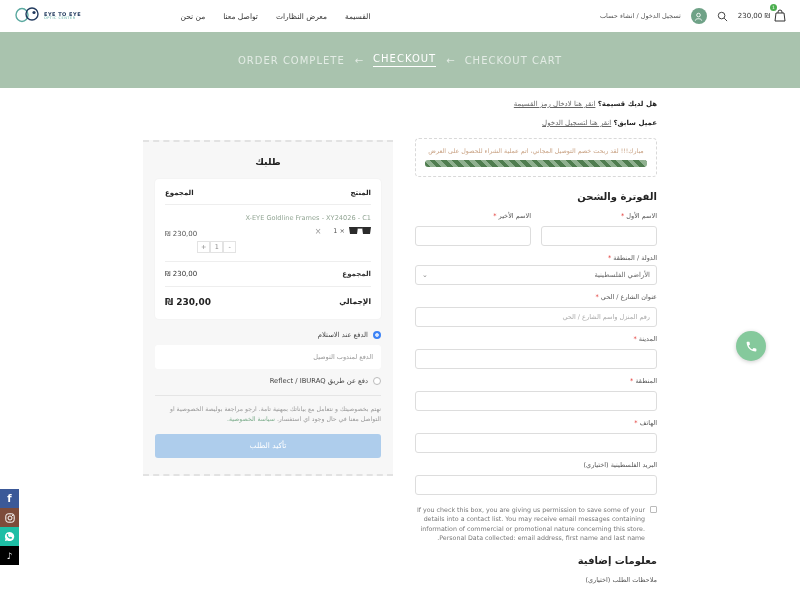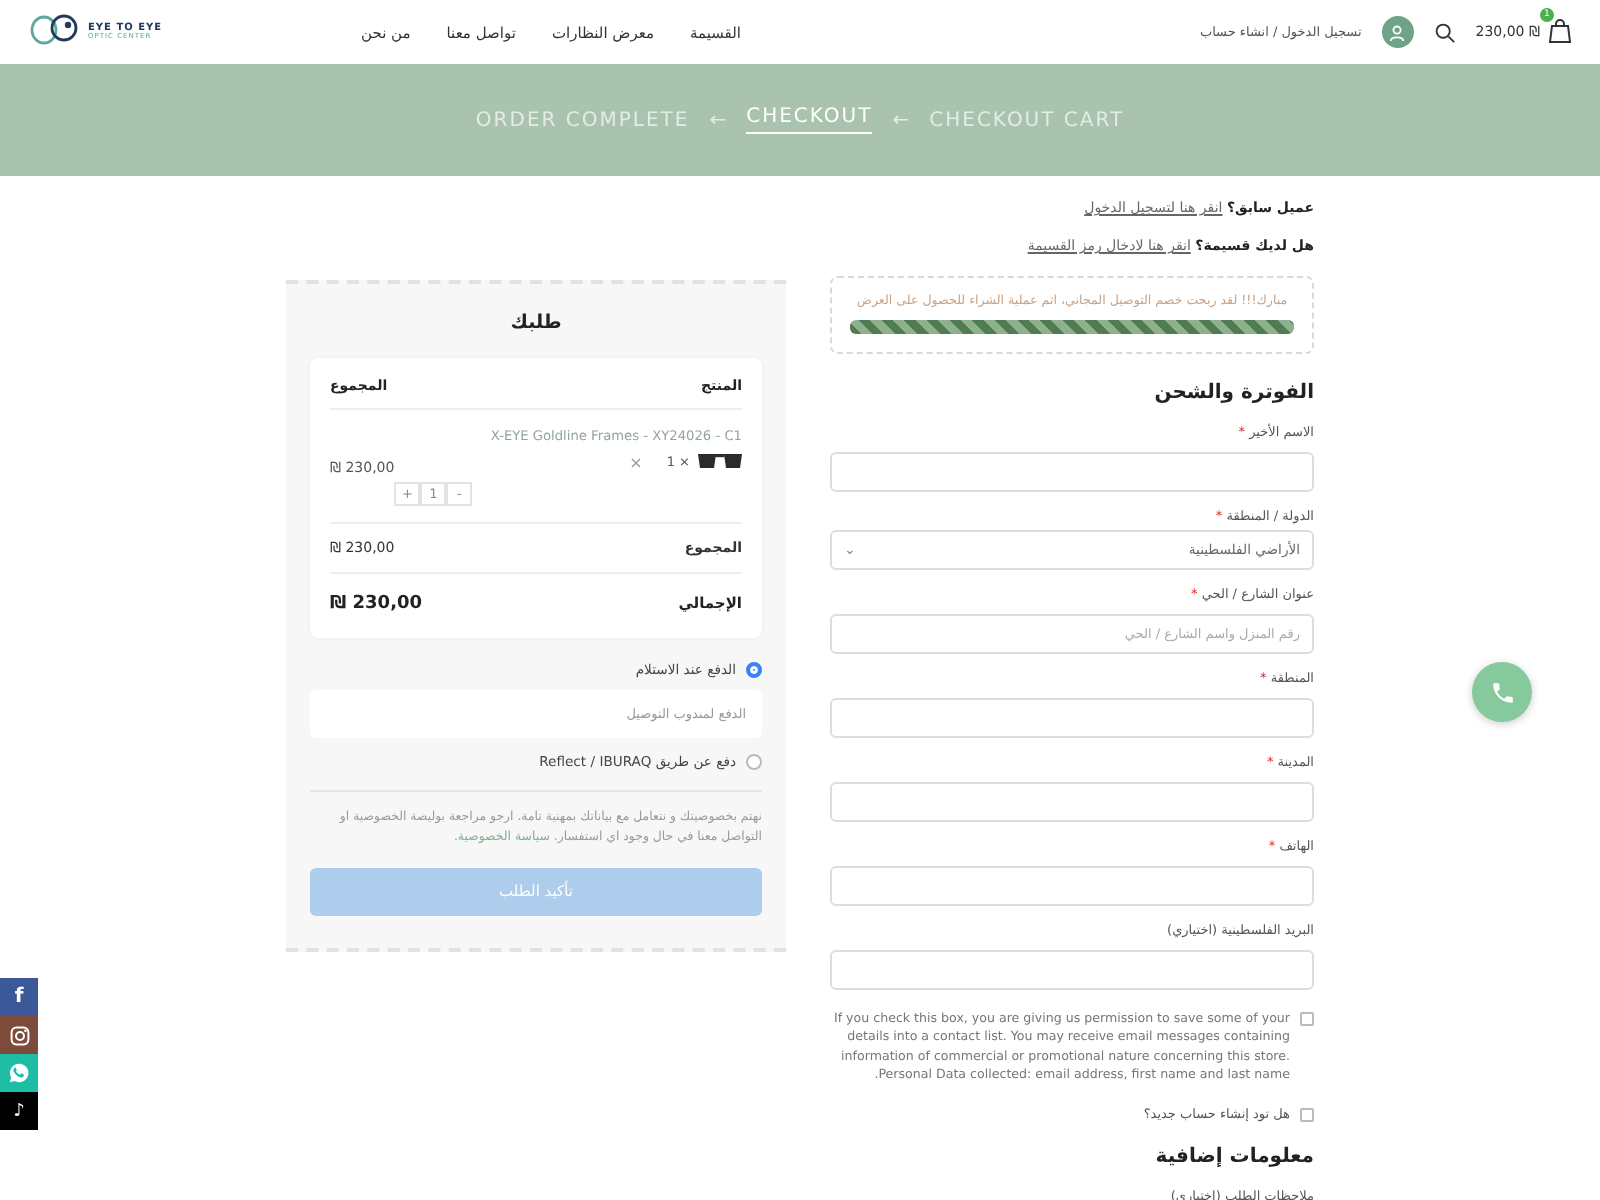--- a/index.html
+++ b/index.html
@@ -177,84 +177,84 @@
   <span class="crumb active">CHECKOUT</span>
   <span class="crumb-arrow">←</span>
   <span class="crumb">CHECKOUT CART</span>
 </div>
 
 <main class="content" dir="rtl">
 
   <div class="form-col">
 
     <div class="notice-line">
+      <span class="notice-prefix">هل لديك قسيمة؟</span>
+      <a class="notice-link">انقر هنا لادخال رمز القسيمة</a>
+    </div>
+    <div class="notice-line">
       <span class="notice-prefix">عميل سابق؟</span>
       <a class="notice-link">انقر هنا لتسجيل الدخول</a>
-    </div>
-    <div class="notice-line">
-      <span class="notice-prefix">هل لديك قسيمة؟</span>
-      <a class="notice-link">انقر هنا لادخال رمز القسيمة</a>
     </div>
 
     <div class="promo-box">
       <div class="promo-text">مبارك!!! لقد ربحت خصم التوصيل المجاني، اتم عملية الشراء للحصول على العرض</div>
       <div class="promo-bar"></div>
     </div>
 
     <h2 class="section-title">الفوترة والشحن</h2>
 
     <div class="two-col">
+      <div class="field">
+        <label><span>الاسم الأول</span> <span class="req">*</span></label>
+        <input class="tin" type="text" style="">
+      </div>
       <div class="field">
         <label><span>الاسم الأخير</span> <span class="req">*</span></label>
         <input class="tin" type="text" style="">
       </div>
     </div>
 
     <div class="field">
       <label><span>الدولة / المنطقة</span> <span class="req">*</span></label>
       <div class="select-box">
         <span>الأراضي الفلسطينية</span>
         <span class="select-chevron">⌄</span>
       </div>
     </div>
 
     <div class="field">
       <label><span>عنوان الشارع / الحي</span> <span class="req">*</span></label>
       <input class="tin" type="text" placeholder="رقم المنزل واسم الشارع / الحي" style="">
     </div>
 
     <div class="field">
+      <label><span>المدينة</span> <span class="req">*</span></label>
+      <input class="tin" type="text" style="">
+    </div>
+
+    <div class="field">
       <label><span>المنطقة</span> <span class="req">*</span></label>
-      <input class="tin" type="text" style="">
-    </div>
-
-    <div class="field">
-      <label><span>المدينة</span> <span class="req">*</span></label>
       <input class="tin" type="text" style="">
     </div>
 
     <div class="field">
       <label><span>الهاتف</span> <span class="req">*</span></label>
       <input class="tin" type="text" style="">
     </div>
 
     <div class="field">
       <label>البريد الفلسطينية (اختياري)</label>
       <input class="tin" type="text" style="">
     </div>
 
     <div class="check-row">
       <span class="checkbox"></span>
       <span class="consent-text" dir="rtl">If you check this box, you are giving us permission to save some of your details into a contact list. You may receive email messages containing information of commercial or promotional nature concerning this store. Personal Data collected: email address, first name and last name.</span>
     </div>
 
-    <div class="check-row">
-      <span class="checkbox"></span>
-      <span class="create-acc-label">هل تود إنشاء حساب جديد؟</span>
-    </div>
 
     <h2 class="section-title" style="margin-top:12px">معلومات إضافية</h2>
 
     <div class="field">
       <label>ملاحظات الطلب (اختياري)</label>
 
     </div>
   </div>
 
   <div class="order-col">

